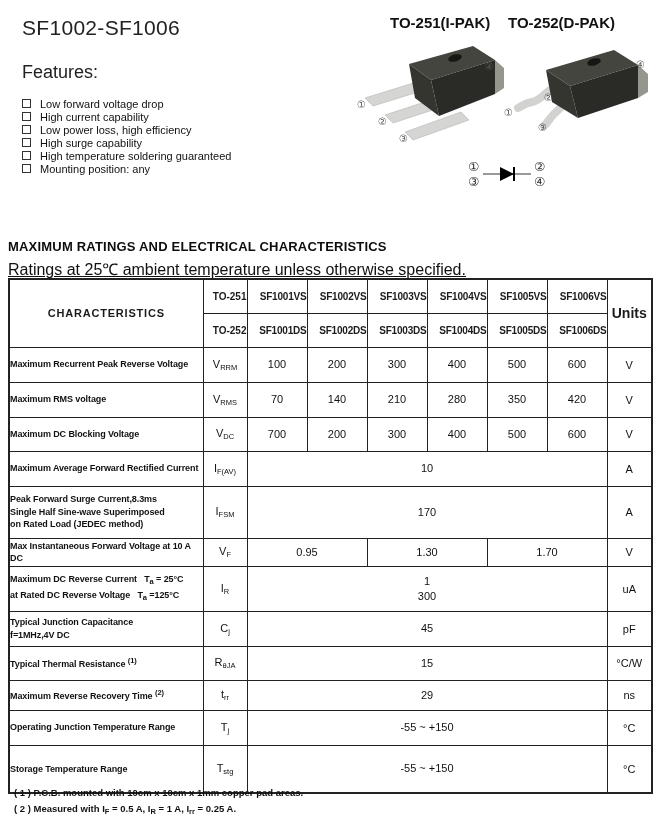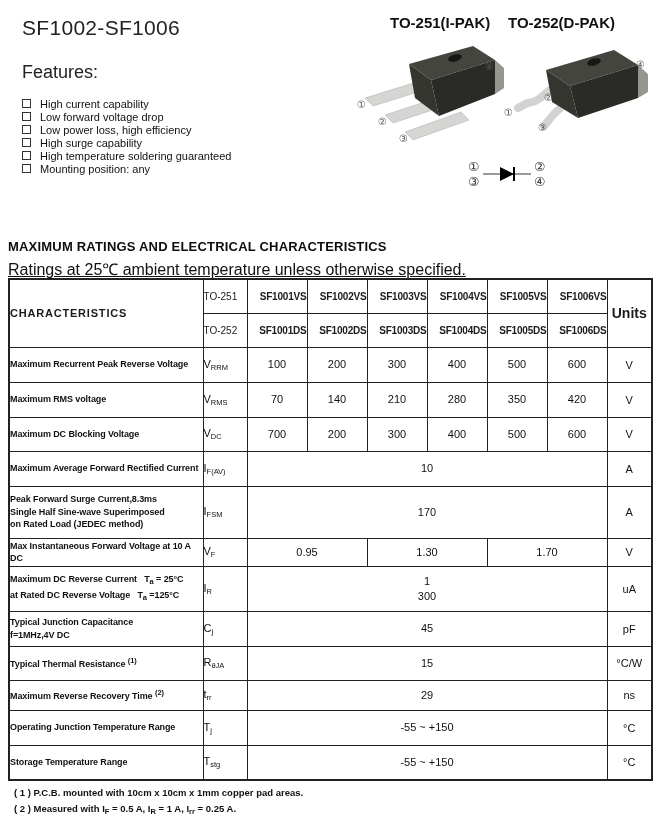--- a/index.html
+++ b/index.html
@@ -21,45 +21,45 @@
   .diode-svg{position:absolute;left:455px;top:152px;}
   .pin-num{font-size:10px;fill:#555;font-family:"DejaVu Sans",sans-serif;}
   .dd-num{font-size:12.5px;fill:#333;font-family:"DejaVu Sans",sans-serif;}
   .sec-heading{position:absolute;left:8px;top:239px;font-size:13px;font-weight:700;letter-spacing:.2px;color:#0d0d0d;}
   .sec-sub{position:absolute;left:8px;top:258px;font-size:16px;color:#111;text-decoration:underline;}
   table.ratings{
     position:absolute;left:8px;top:278px;width:643px;
     border-collapse:collapse;table-layout:fixed;border:2px solid #222;
   }
   table.ratings td{border:1px solid #222;padding:0;overflow:hidden;}
-  .h-char{font-size:11px;font-weight:700;letter-spacing:.8px;text-align:left;}
-  .h-pkg{font-size:10px;font-weight:400;text-align:left;}
+  .h-char{font-size:11px;font-weight:700;letter-spacing:.8px;text-align:center;}
+  .h-pkg{font-size:10px;font-weight:700;text-align:right;}
   .h-part{font-size:10px;font-weight:700;text-align:right;letter-spacing:-.2px;}
   .h-units{font-size:14px;font-weight:700;text-align:center;}
   .c-label{font-size:9px;letter-spacing:-.1px;text-align:left;padding:1px 2px 1px 5px;line-height:12.5px;color:#111;font-weight:bold;}
-  .c-sym{font-size:11px;text-align:left;color:#111;margin-left:24px;}
+  .c-sym{font-size:11px;text-align:center;color:#111;margin-left:24px;}
   .c-val{font-size:11px;text-align:center;line-height:15px;color:#111;}
   .c-unit{font-size:11px;text-align:center;color:#111;}
   sub{font-size:7.5px;vertical-align:-2px;letter-spacing:0;}
   sup{font-size:7.5px;vertical-align:4px;letter-spacing:0;}
   .footnote{position:absolute;left:14px;font-size:9.5px;font-weight:700;color:#111;}
   .fn1{top:787px;}
   .fn2{top:803px;}
 </style>
 </head>
 <body>
 
 <div class="page">
 
   <div class="title">SF1002-SF1006</div>
   <div class="features-heading">Features:</div>
 
   <div class="features">
+    <div class="feat"><span class="cb"></span><span>Low forward voltage drop</span></div>
     <div class="feat"><span class="cb"></span><span>High current capability</span></div>
-    <div class="feat"><span class="cb"></span><span>Low forward voltage drop</span></div>
     <div class="feat"><span class="cb"></span><span>Low power loss, high efficiency</span></div>
     <div class="feat"><span class="cb"></span><span>High surge capability</span></div>
     <div class="feat"><span class="cb"></span><span>High temperature soldering guaranteed</span></div>
     <div class="feat"><span class="cb"></span><span>Mounting position: any</span></div>
   </div>
 
   <div class="pkg-label pkg-label-1">TO-251(I-PAK)</div>
   <div class="pkg-label pkg-label-2">TO-252(D-PAK)</div>
 
   <svg class="pkg-svg pkg-1" width="150" height="114" viewBox="0 0 150 114">
@@ -215,21 +215,21 @@
         <td class="c-sym">t<sub>rr</sub></td>
         <td class="c-val" colspan="6">29</td>
         <td class="c-unit">ns</td>
       </tr>
       <tr style="height:35px">
         <td class="c-label">Operating Junction Temperature Range</td>
         <td class="c-sym">T<sub>j</sub></td>
         <td class="c-val" colspan="6">-55 ~ +150</td>
         <td class="c-unit">°C</td>
       </tr>
-      <tr style="height:35px">
+      <tr style="height:48px">
         <td class="c-label">Storage Temperature Range</td>
         <td class="c-sym">T<sub>stg</sub></td>
         <td class="c-val" colspan="6">-55 ~ +150</td>
         <td class="c-unit">°C</td>
       </tr>
     </tbody>
   </table>
 
   <div class="footnote fn1">( 1 ) P.C.B. mounted with  10cm x 10cm x 1mm copper pad areas.</div>
   <div class="footnote fn2">( 2 ) Measured with I<sub>F</sub> = 0.5 A, I<sub>R</sub> = 1 A, I<sub>rr</sub> = 0.25 A.</div>

